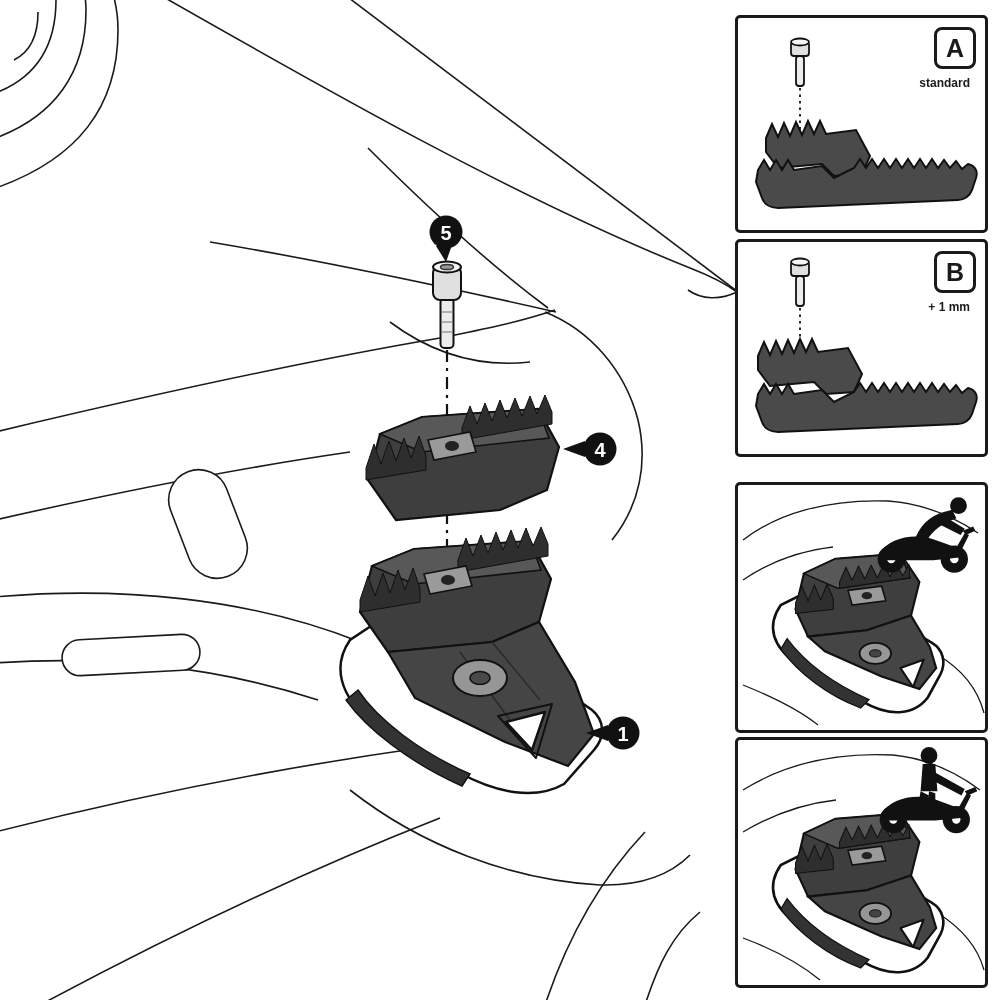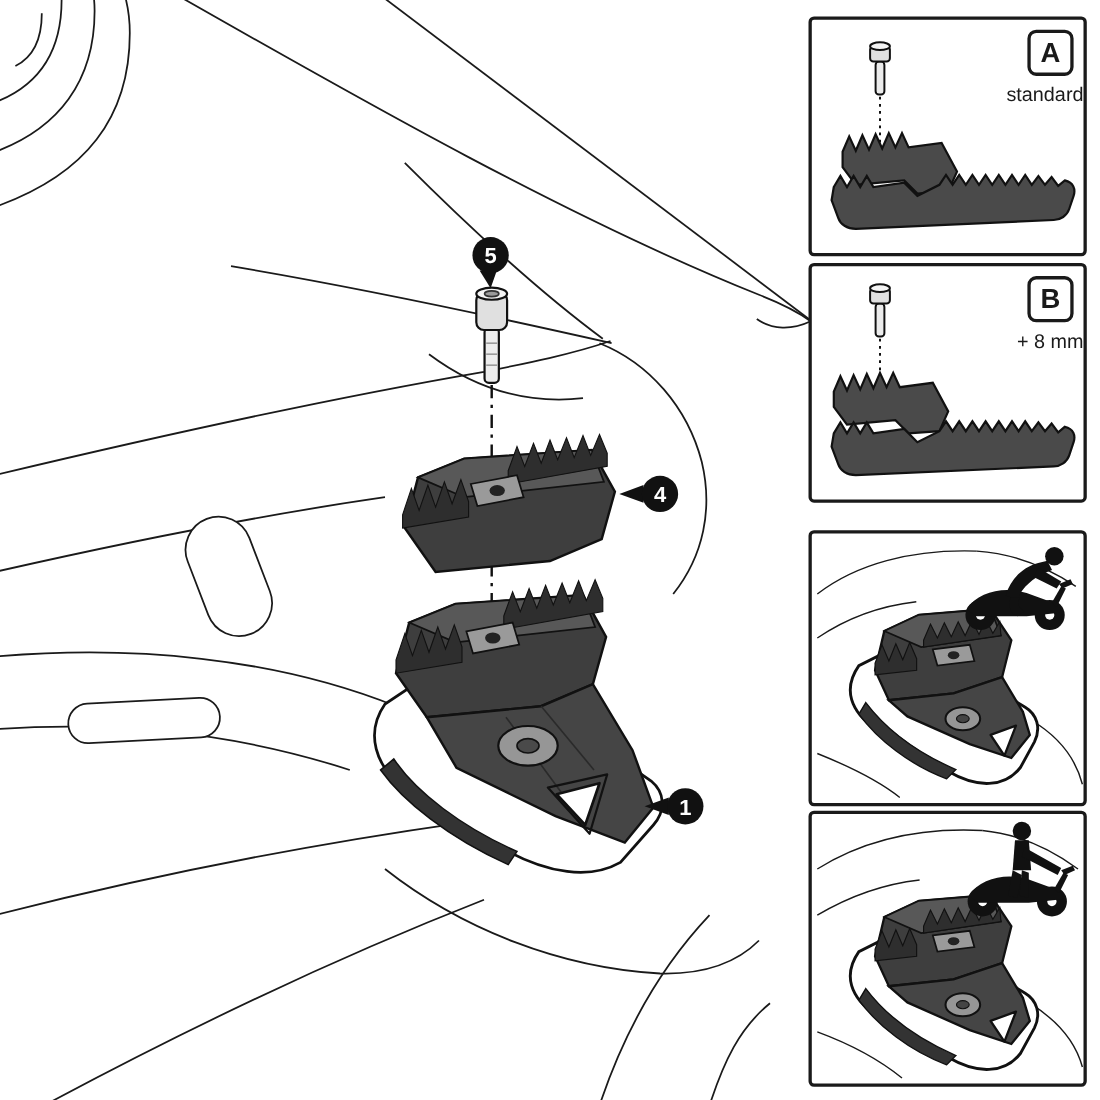--- a/index.html
+++ b/index.html
@@ -5,21 +5,21 @@
   html,body{margin:0;padding:0;background:#fff;}
   .stage{position:relative;width:1000px;height:1000px;background:#fff;overflow:hidden;
          font-family:"Liberation Sans",sans-serif;color:#1a1a1a;}
   .main-svg{position:absolute;left:0;top:0;}
   .panel{position:absolute;left:735px;width:253px;background:#fff;border:3px solid #1a1a1a;
          border-radius:5px;box-sizing:border-box;overflow:hidden;}
   .panel svg{position:absolute;left:0;top:0;}
   .variant-box{position:absolute;top:9px;right:9px;width:36px;height:36px;border:3px solid #1a1a1a;
          border-radius:8px;display:flex;align-items:center;justify-content:center;
          font-weight:bold;font-size:25px;background:#fff;z-index:2;}
-  .variant-caption{position:absolute;top:58px;right:0;font-weight:normal;font-size:18px;z-index:2;}
+  .variant-caption{position:absolute;top:58px;right:15px;font-weight:bold;font-size:12px;z-index:2;}
   .callout-text{font-weight:bold;font-size:20px;fill:#ffffff;text-anchor:middle;}
   .hidden-defs{position:absolute;width:0;height:0;}
 </style>
 </head>
 <body>
 
 <div class="stage">
 
   <svg class="hidden-defs" aria-hidden="true">
     <defs>
@@ -173,21 +173,21 @@
       <g>
         <path d="M20,152 L26,142 L32,152 L38,142 L44,152 L50,142 L56,152 L84,148 L96,160 L116,150 L122,141 L128,150 L134,141 L140,150 L146,141 L152,150 L158,141 L164,150 L170,141 L176,150 L182,141 L188,150 L194,141 L200,150 L206,142 L212,150 L218,143 L224,151 L230,146 C238,148 240,154 238,160 L234,172 C232,178 226,182 220,182 L40,190 C32,190 26,186 24,180 L18,164 Z" fill="#4a4a4a" stroke="#111" stroke-width="2"></path>
       </g>
     </svg>
   </div>
 
   <div class="panel" style="top:239px;height:218px;">
     <div class="variant-box">
       <span>B</span>
     </div>
-    <div class="variant-caption">+ 8 mm</div>
+    <div class="variant-caption">+ 1 mm</div>
     <svg width="247" height="212" viewBox="0 0 247 212">
       <g>
         <rect x="58" y="34" width="8" height="30" rx="3" fill="#ececec" stroke="#111" stroke-width="1.8"></rect>
         <rect x="53" y="20" width="18" height="14" rx="3" fill="#e0e0e0" stroke="#111" stroke-width="1.8"></rect>
         <ellipse cx="62" cy="20" rx="9" ry="3.5" fill="#f4f4f4" stroke="#111" stroke-width="1.8"></ellipse>
       </g>
       <path d="M62,66 L62,104" stroke="#111" stroke-width="1.8" stroke-dasharray="2.5 4" fill="none"></path>
       <g transform="translate(-8,-6)">
         <path d="M28,120 L34,106 L40,119 L46,105 L52,118 L58,104 L64,117 L70,103 L76,116 L82,103 L88,116 L118,112 L132,138 L124,156 L96,158 L84,146 L40,150 L28,134 Z" fill="#4a4a4a" stroke="#111" stroke-width="2"></path>
       </g>

